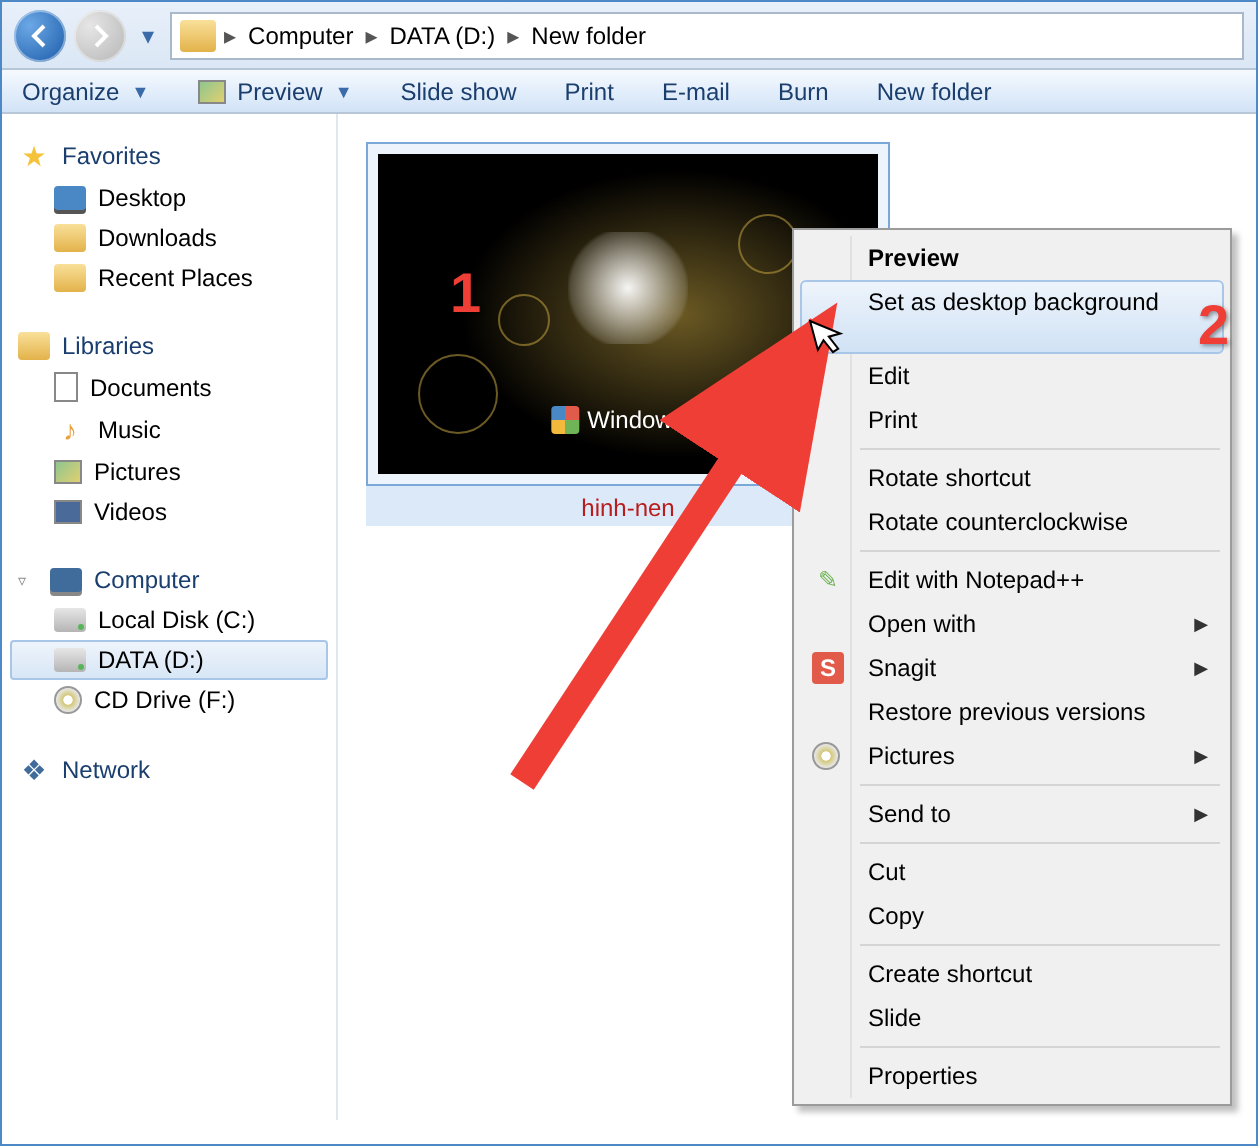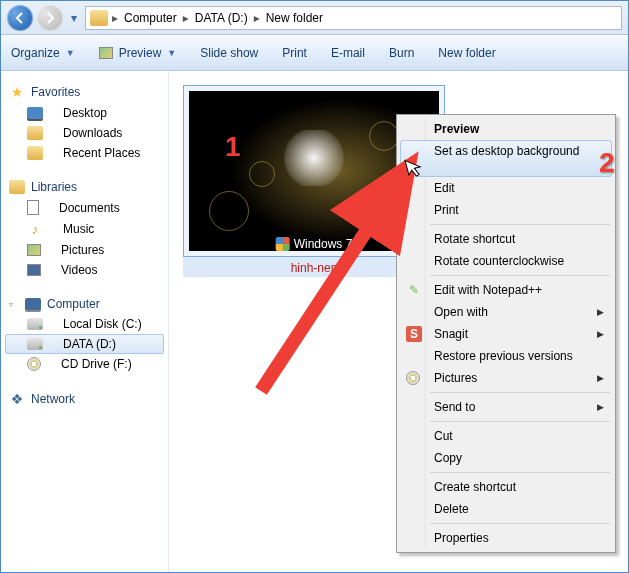--- a/index.html
+++ b/index.html
@@ -9,31 +9,31 @@
 .titlebar { height: 34px; background: linear-gradient(#e8f0fa,#dbe7f5); display: flex; align-items: center; padding: 0 6px; border-bottom: 1px solid #b8c7d8; gap: 4px; }
 .navbtn { width: 26px; height: 26px; border-radius: 50%; background: radial-gradient(circle at 30% 30%,#6ca8e6,#1a5aa8); display: flex; align-items: center; justify-content: center; color: #fff; font-size: 14px; box-shadow: inset 0 0 0 1px rgba(255,255,255,0.4); }
 .navbtn.dis { background: radial-gradient(circle at 30% 30%,#e6e6e6,#b5b5b5); color: #888; }
 .dropdown-hist { width: 14px; height: 20px; display:flex; align-items:center; justify-content:center; color:#3a6aa8; }
 .addrbar { flex: 1; height: 24px; border: 1px solid #a9b8cb; background: #fff; display: flex; align-items: center; padding: 0 2px; gap: 2px; }
 .folder-ic { width: 18px; height: 16px; background: linear-gradient(#f9e09a,#e3b24a); border-radius: 2px; position: relative; margin: 0 2px; }
 .crumb { padding: 0 4px; color: #000; cursor: default; }
 .crumb-sep { color: #555; }
 
 
-.toolbar { height: 36px; background: linear-gradient(#f6fafe,#e3eefb 50%,#d2e3f6); border-bottom: 1px solid #b8c7d8; display: flex; align-items: center; padding: 0 10px; gap: 24px; color: #1a3e6e; }
+.toolbar { height: 22px; background: linear-gradient(#f6fafe,#e3eefb 50%,#d2e3f6); border-bottom: 1px solid #b8c7d8; display: flex; align-items: center; padding: 0 10px; gap: 24px; color: #1a3e6e; }
 .tbtn { display: flex; align-items: center; gap: 6px; cursor: default; }
 .tbtn .caret { font-size: 9px; color: #3a6aa8; }
 
 
 .main { display: flex; height: calc(100% - 68px); }
 .sidebar { width: 168px; border-right: 1px solid #e1e7ef; padding: 10px 4px; overflow: hidden; }
 .section { margin-bottom: 14px; }
 .shead { display: flex; align-items: center; gap: 6px; padding: 3px 4px; color: #1a3e6e; cursor: default; }
 .chevron { width: 10px; color: #888; font-size: 8px; }
-.sitem { display: flex; align-items: center; gap: 20px; padding: 3px 4px 3px 22px; color: #000; cursor: default; border-radius: 2px; text-align: right; }
+.sitem { display: flex; align-items: center; gap: 6px; padding: 3px 4px 3px 22px; color: #000; cursor: default; border-radius: 2px; text-align: right; }
 .sitem.sel { background: linear-gradient(#eef4fb,#d8e6f6); border: 1px solid #a8c7e8; padding: 2px 3px 2px 21px; }
 
 
 .ic { width: 16px; height: 16px; display: inline-flex; align-items: center; justify-content: center; }
 .star { color: #f5c33b; font-size: 14px; }
 .lib { width: 16px; height: 14px; background: linear-gradient(#f9e09a,#e3b24a); border-radius: 2px; }
 .comp { width: 16px; height: 12px; background: #3f6c9a; border-radius: 2px; box-shadow: 0 2px 0 #888; }
 .drive { width: 16px; height: 12px; background: linear-gradient(#e6e6e6,#b5b5b5); border-radius: 2px; position: relative; }
 .drive::after { content:""; position:absolute; bottom:1px; right:1px; width:3px; height:3px; background:#5ab45a; border-radius:50%; }
 .dvd { width: 14px; height: 14px; border-radius:50%; background: radial-gradient(circle,#fff 25%, #d4c87a 30%, #e8e8e8 70%); border:1px solid #999; }
@@ -44,21 +44,21 @@
 .vid { width:14px; height:12px; background:#4a6a9a; border:1px solid #888; }
 .net { color:#3f6c9a; font-size:14px; }
 
 
 .content { flex: 1; padding: 14px; position: relative; }
 .thumbwrap { width: 262px; }
 .thumbbox { border: 1px solid #7aa8d8; background: #eef4fb; padding: 5px; }
 .thumb { width: 250px; height: 160px; background: #000; position: relative; overflow:hidden; }
 .thumb .glow { position:absolute; inset:0; background: radial-gradient(ellipse 180px 120px at 60% 50%, rgba(180,150,60,0.6), transparent 60%); }
 .thumb .winflag { position:absolute; left:50%; top:42%; transform:translate(-50%,-50%); width:60px; height:56px; background: radial-gradient(circle at 50% 50%, rgba(255,255,255,0.95), rgba(200,200,200,0.2) 70%, transparent 75%); border-radius:8px; }
-.thumb .winlabel { position:absolute; bottom:0; left:50%; transform:translateX(-50%); color:#fff; font-size:12px; display:flex; align-items:flex-end; gap:4px; }
+.thumb .winlabel { position:absolute; bottom:20px; left:50%; transform:translateX(-50%); color:#fff; font-size:12px; display:flex; align-items:flex-end; gap:4px; }
 .thumb .winlabel .sf { width:14px; height:14px; background: conic-gradient(#e15a4a 0 90deg,#6fb557 0 180deg,#f2b93d 0 270deg,#4a88c5 0); border-radius:2px; }
 .thumb .bokeh { position:absolute; border-radius:50%; border:1px solid rgba(180,150,60,0.6); }
 .thumblabel { text-align:center; padding: 4px 0 2px; color:#b91c1c; background:#dce9f8; }
 
 
 .ctxmenu { position:absolute; left: 395px; top: 113px; width: 220px; background:#f0f0f0; border:1px solid #9b9b9b; box-shadow: 3px 3px 3px rgba(0,0,0,0.25); padding: 3px; }
 .ctxmenu .gutter { position:absolute; left:3px; top:3px; bottom:3px; width:26px; background:#f0f0f0; border-right:1px solid #e0e0e0; }
 .citem { position:relative; padding: 4px 18px 4px 34px; color:#000; cursor:default; display:flex; align-items:center; }
 .citem.bold { font-weight:bold; }
 .citem.hov { background: linear-gradient(#eef4fb,#d0e2f5); border:1px solid #a8c7e8; border-radius:3px; padding:3px 17px 18px 33px; }
@@ -267,21 +267,21 @@
       <span>Cut</span>
     </div>
   <div class="citem">
       <span>Copy</span>
     </div>
   <div class="csep"></div>
   <div class="citem">
       <span>Create shortcut</span>
     </div>
   <div class="citem">
-      <span>Delete</span>
+      <span>Slide</span>
     </div>
   <div class="csep"></div>
   <div class="citem">
       <span>Properties</span>
     </div>
 </div>
 
 <div class="anno" style="left:224px; top:130px">1</div>
 <div class="anno" style="left:598px; top:146px">2</div>
 <svg class="arrow" style="left:250px; top:150px" width="180" height="250">

